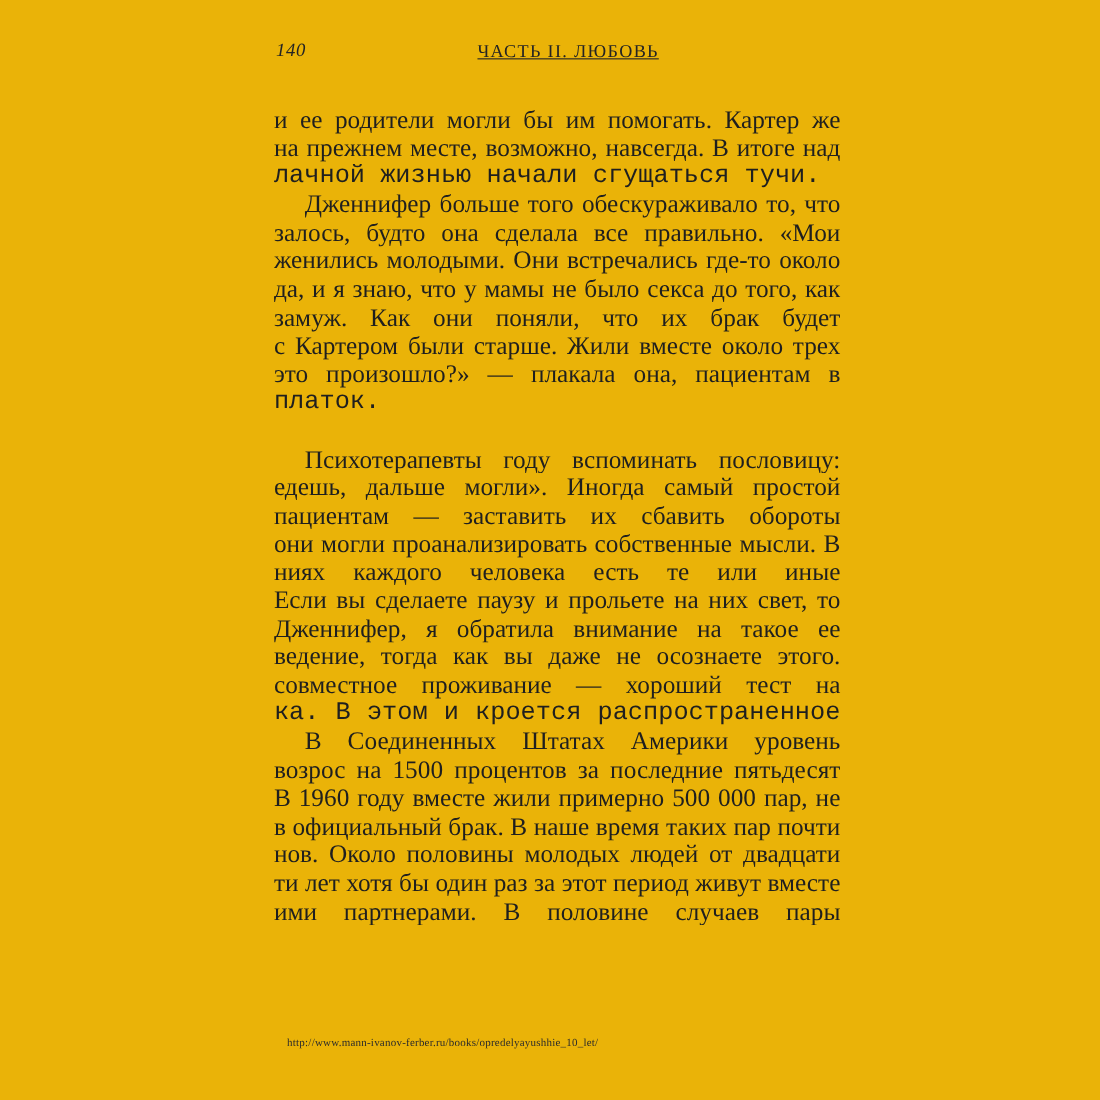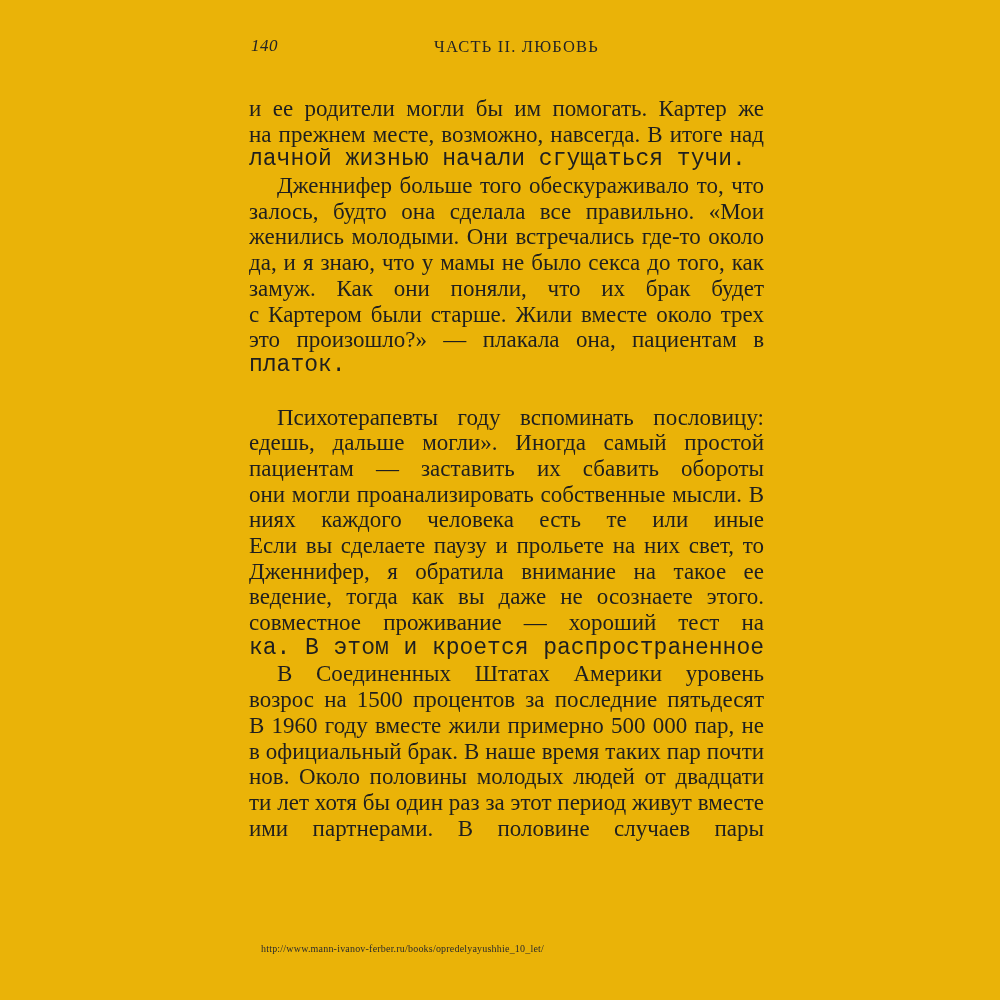--- a/index.html
+++ b/index.html
@@ -28,20 +28,21 @@
   }
   .running-head {
     position: absolute; left: 0; top: 1px;
     width: 100%;
     text-align: center;
     padding-left: 20px;
     box-sizing: border-box;
     font-size: 16.5px;
     letter-spacing: 1.2px;
     color: #242424;
+    text-decoration: underline;
   }
 
   
   .text-column {
     position: absolute;
     left: 249px; top: 96px;
     width: 515px;
   }
   .para { margin: 0; padding: 0; }
   .para.brk { margin-top: 26px; }

